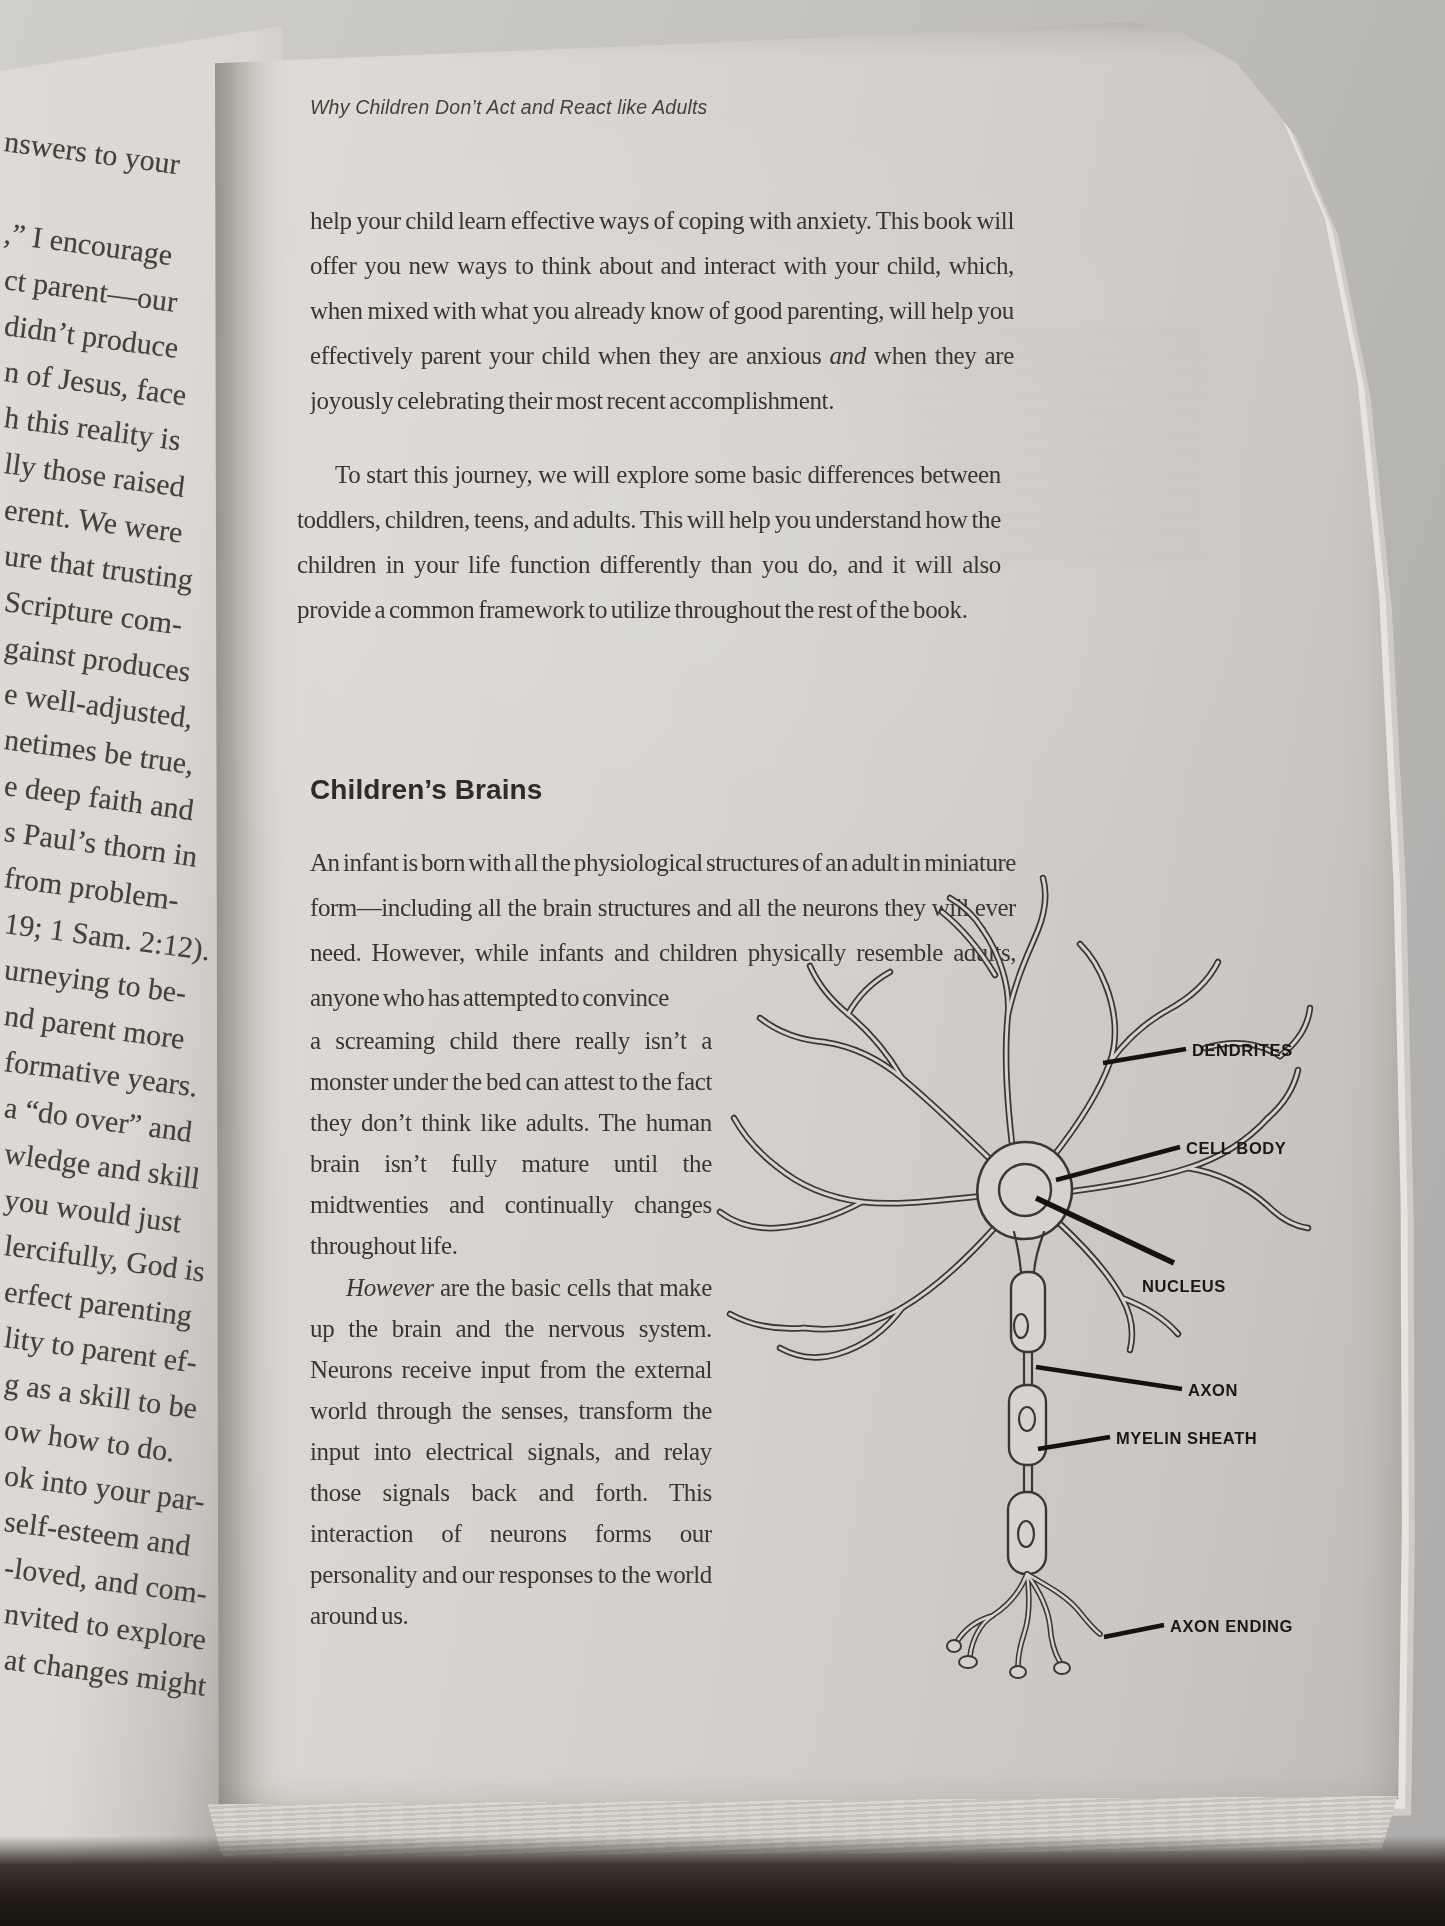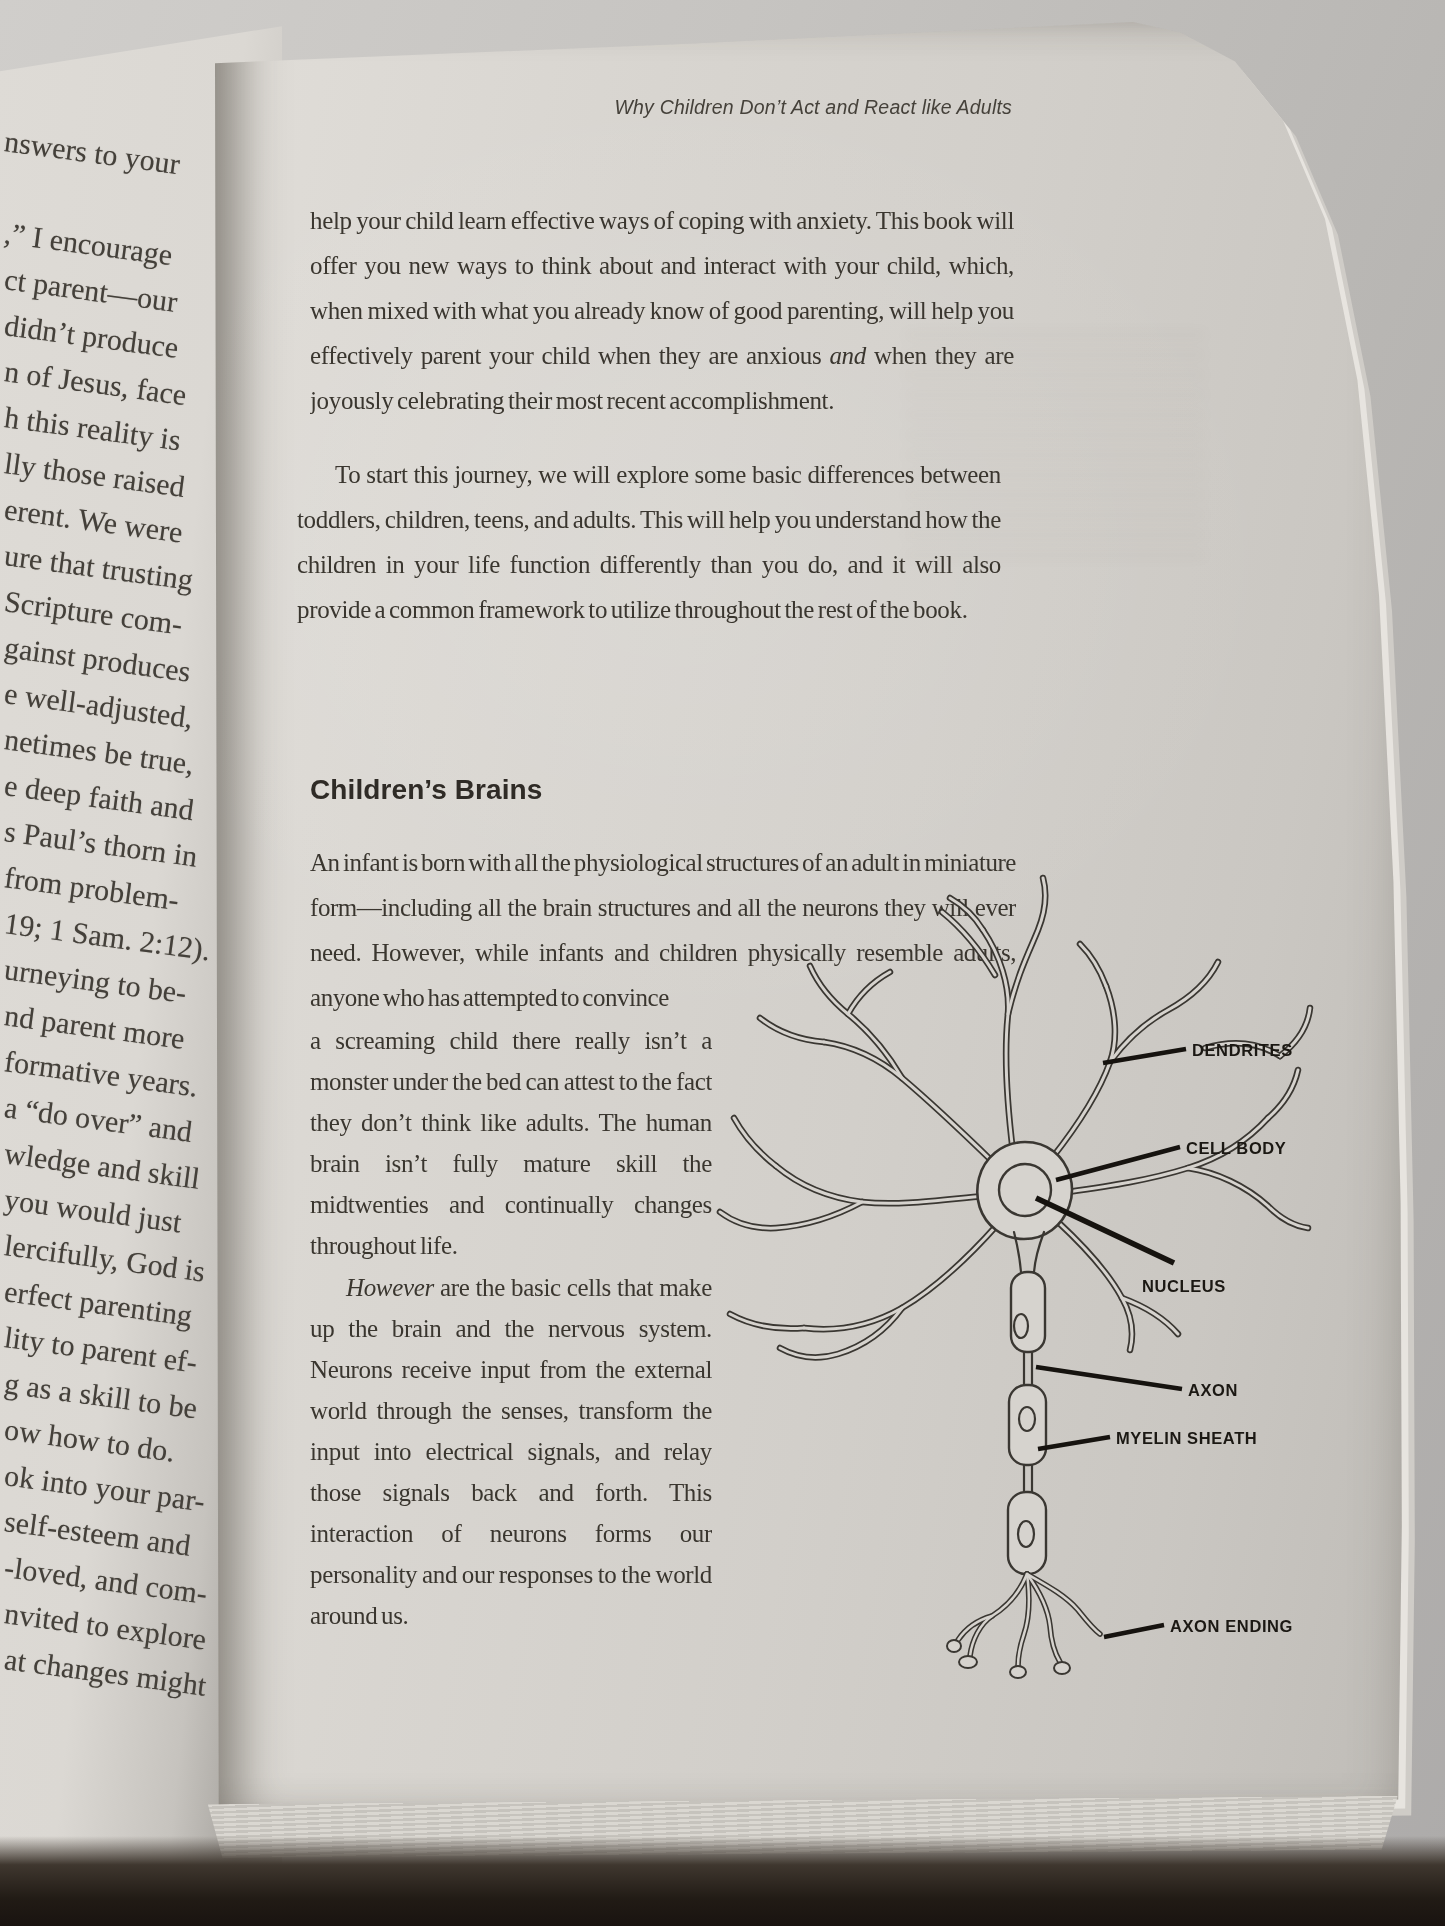--- a/index.html
+++ b/index.html
@@ -21,21 +21,21 @@
   
   .stack,.right-page{position:absolute;left:215px;top:22px;width:1200px;height:1790px;
     clip-path:polygon(0% 2.3%,40% 1.2%,76.5% 0%,80.5% 0.6%,85% 2.2%,89% 5.5%,92.5% 11%,95.2% 20%,97% 32%,98.2% 48%,98.8% 66%,98.9% 84%,98.6% 99.3%,0.3% 100%);}
   .stack.s1{transform:translate(7px,9px);background:#e7e4df;}
   .stack.s2{transform:translate(13px,16px);background:#cfccc7;}
   .right-page{background:
     radial-gradient(ellipse 900px 700px at 38% 30%,rgba(255,255,255,.10),rgba(255,255,255,0) 70%),
     linear-gradient(100deg,#e0ddd8 0%,#d8d5d0 30%,#d2cfca 55%,#cac7c2 80%,#bfbcb7 100%);
     box-shadow:inset 40px 0 48px -18px rgba(64,58,50,.55), inset -34px 0 54px -26px rgba(92,86,78,.45);}
   .smudge{position:absolute;filter:blur(6px);opacity:.06;background:repeating-linear-gradient(180deg,#6b6258 0 6px,transparent 6px 20px);}
-  .running-header{position:absolute;left:95px;top:74px;width:702px;text-align:right;
+  .running-header{position:absolute;left:95px;top:74px;width:702px;text-align:left;
     font-family:"Liberation Sans","DejaVu Sans",sans-serif;font-style:italic;font-weight:500;
     font-size:19.5px;letter-spacing:.2px;color:#45413a;}
   .bodytext{position:absolute;color:var(--ink);font-size:25px;line-height:45px;
     text-align:justify;letter-spacing:-.35px;word-spacing:-2.2px;overflow:hidden;}
   .p1{left:95px;top:176px;width:704px;height:270px;}
   .p2{left:82px;top:430px;width:704px;height:225px;text-indent:38px;}
   .heading{position:absolute;left:95px;top:752px;font-family:"Liberation Sans","DejaVu Sans",sans-serif;
     font-weight:bold;font-size:28px;letter-spacing:.1px;color:#2f2b26;}
   .p3w{left:95px;top:818px;width:706px;height:180px;letter-spacing:-.45px;word-spacing:-2.6px;}
   .p3n{left:95px;top:998px;width:402px;height:247px;line-height:41px;}
@@ -119,21 +119,21 @@
     <div class="running-header">Why Children Don’t Act and React like Adults</div>
 
     <div class="bodytext p1"><span>help your child learn effective ways of coping with anxiety. This book will offer you new ways to think about and interact with your child, which, when mixed with what you already know of good parenting, will help you effectively parent your child when they are anxious </span><span class="it">and</span><span> when they are joyously celebrating their most recent accomplishment.</span></div>
 
     <div class="bodytext p2">To start this journey, we will explore some basic differences between toddlers, children, teens, and adults. This will help you understand how the children in your life function differently than you do, and it will also provide a common framework to utilize throughout the rest of the book.</div>
 
     <div class="heading">Children’s Brains</div>
 
     <div class="bodytext p3w">An infant is born with all the physiological structures of an adult in miniature form—including all the brain structures and all the neurons they will ever need. However, while infants and children physically resemble adults, anyone who has attempted to convince</div>
 
-    <div class="bodytext p3n">a screaming child there really isn’t a monster under the bed can attest to the fact they don’t think like adults. The human brain isn’t fully mature skill the midtwenties and continually changes throughout life.</div>
+    <div class="bodytext p3n">a screaming child there really isn’t a monster under the bed can attest to the fact they don’t think like adults. The human brain isn’t fully mature until the midtwenties and continually changes throughout life.</div>
 
     <div class="bodytext p4"><span class="it">However</span><span> are the basic cells that make up the brain and the nervous system. Neurons receive input from the external world through the senses, transform the input into electrical signals, and relay those signals back and forth. This interaction of neurons forms our personality and our responses to the world around us.</span></div>
 
 
     <svg class="diagram" viewBox="645 807 700 900" width="700" height="900">
 
       <g id="dendrites" data-outline="">
 
         <path d="M1013 1152 C1006 1095 1004 1052 1008 1014 C1010 986 1000 955 983 930"></path>
         <path d="M1008 1014 C1018 972 1030 950 1038 930 C1046 910 1047 893 1043 878"></path>

